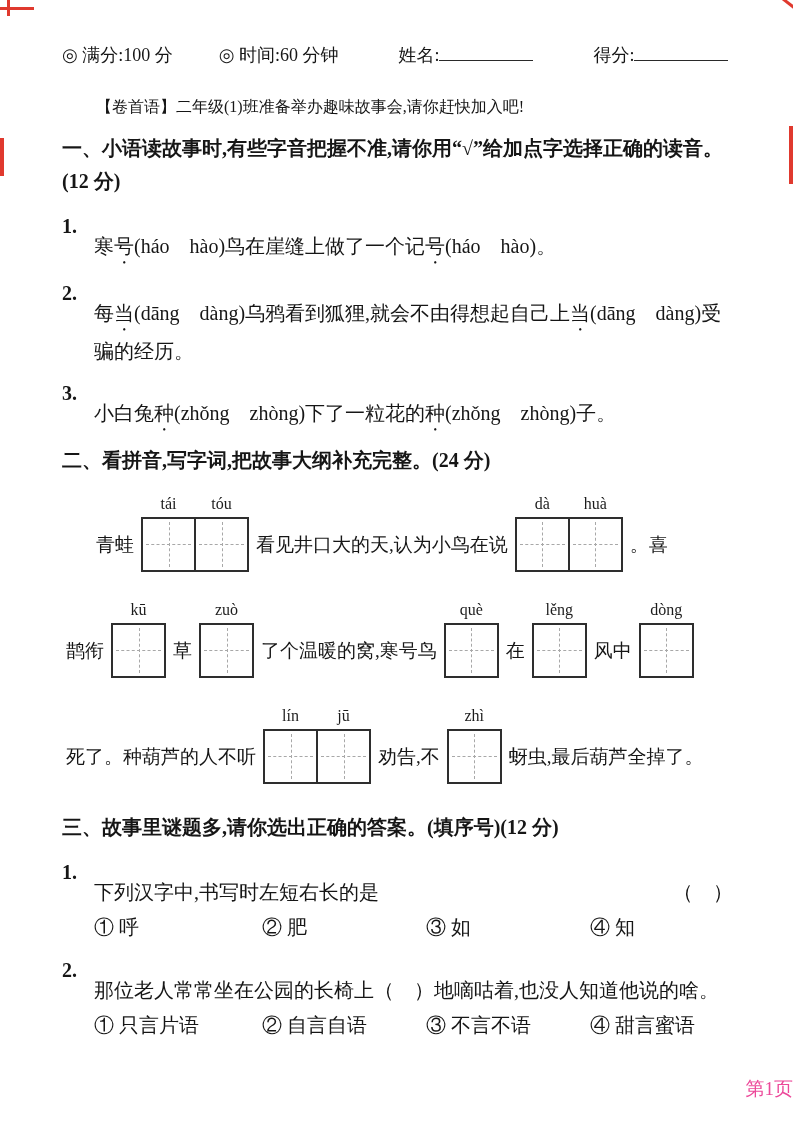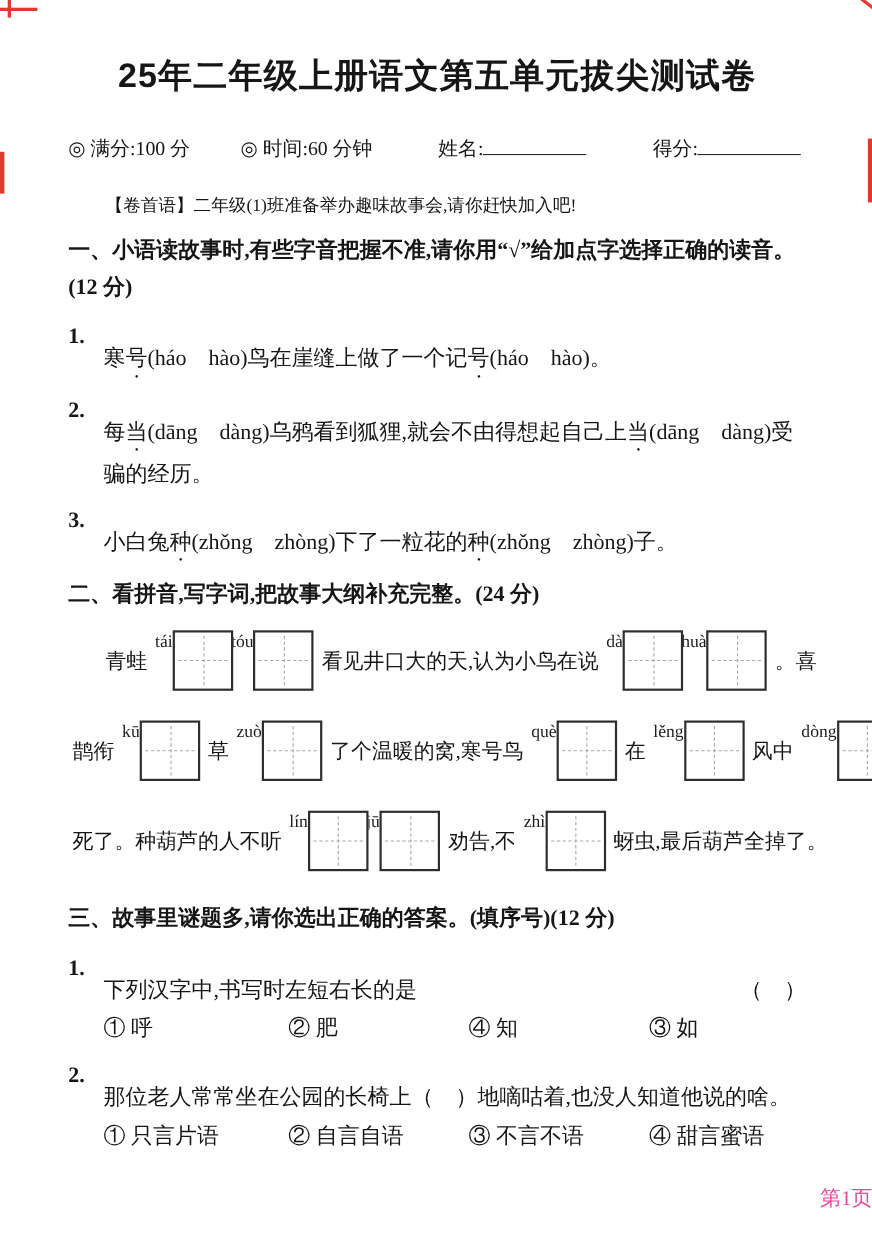--- a/index.html
+++ b/index.html
@@ -36,21 +36,21 @@
   .with-bracket .bracket { margin-left: auto; white-space: nowrap; }
 
   .dot-char { text-emphasis: filled dot; -webkit-text-emphasis: filled dot; text-emphasis-position: under right; -webkit-text-emphasis-position: under right; }
 
   
   #s2-rows { margin-top: 16px; }
   .s2-row { display: flex; align-items: flex-end; margin-bottom: 27px; }
   .s2-row:first-child { padding-left: 30px; }
   .s2-text { font-size: 19px; padding-bottom: 14px; margin: 0 4px; white-space: nowrap; }
   .box-group { display: flex; margin: 0 3px; }
-  .box-col { display: flex; flex-direction: row; }
+  .box-col { display: flex; flex-direction: column; }
   .box-col:not(:first-child) { margin-left: -2px; }
   .pinyin { text-align: center; font-size: 16px; height: 24px; line-height: 22px; color: #1c1c1c; }
   .tian-box { position: relative; width: 55px; height: 55px; border: 2px solid #2e2e2e; background: #fff; }
   .tian-box .hline { position: absolute; left: 3px; right: 3px; top: 50%; border-top: 1px dashed #a8a8a8; }
   .tian-box .vline { position: absolute; top: 3px; bottom: 3px; left: 50%; border-left: 1px dashed #a8a8a8; }
 
   
   .opts { display: grid; grid-template-columns: 168px 164px 164px 1fr; margin: 2px 0 10px 32px; font-size: 20px; }
   .opt { white-space: nowrap; }
 
@@ -59,21 +59,20 @@
 </head>
 <body>
 
 <div class="page">
   <div class="scan-mark mark-tl-h"></div>
   <div class="scan-mark mark-tl-v"></div>
   <div class="scan-mark mark-tr"></div>
   <div class="scan-mark mark-left"></div>
   <div class="scan-mark mark-right"></div>
 
-  <h1 class="title">25年二年级上册语文第五单元拔尖测试卷</h1>
 
   <div class="info-line">
     <span class="info-item">◎ 满分:100 分</span>
     <span class="info-item">◎ 时间:60 分钟</span>
     <span class="info-item fill-pair"><span>姓名:</span><span class="blank"></span></span>
     <span class="info-item fill-pair"><span>得分:</span><span class="blank"></span></span>
   </div>
 
   <p class="preface">【卷首语】二年级(1)班准备举办趣味故事会,请你赶快加入吧!</p>
 
@@ -228,22 +227,22 @@
         <div class="q-line">
           <span class="q-num">1.</span>
           <div class="q-body with-bracket">
             <span>下列汉字中,书写时左短右长的是</span>
             <span class="bracket">（　）</span>
           </div>
         </div>
         <div class="opts">
           <span class="opt">① 呼</span>
           <span class="opt">② 肥</span>
+          <span class="opt">③ 如</span>
           <span class="opt">④ 知</span>
-          <span class="opt">③ 如</span>
         </div>
       </div>
       <div class="q-item">
         <div class="q-line">
           <span class="q-num">2.</span>
           <div class="q-body"><span>那位老人常常坐在公园的长椅上（　）地嘀咕着,也没人知道他说的啥。</span></div>
         </div>
         <div class="opts">
           <span class="opt">① 只言片语</span>
           <span class="opt">② 自言自语</span>

